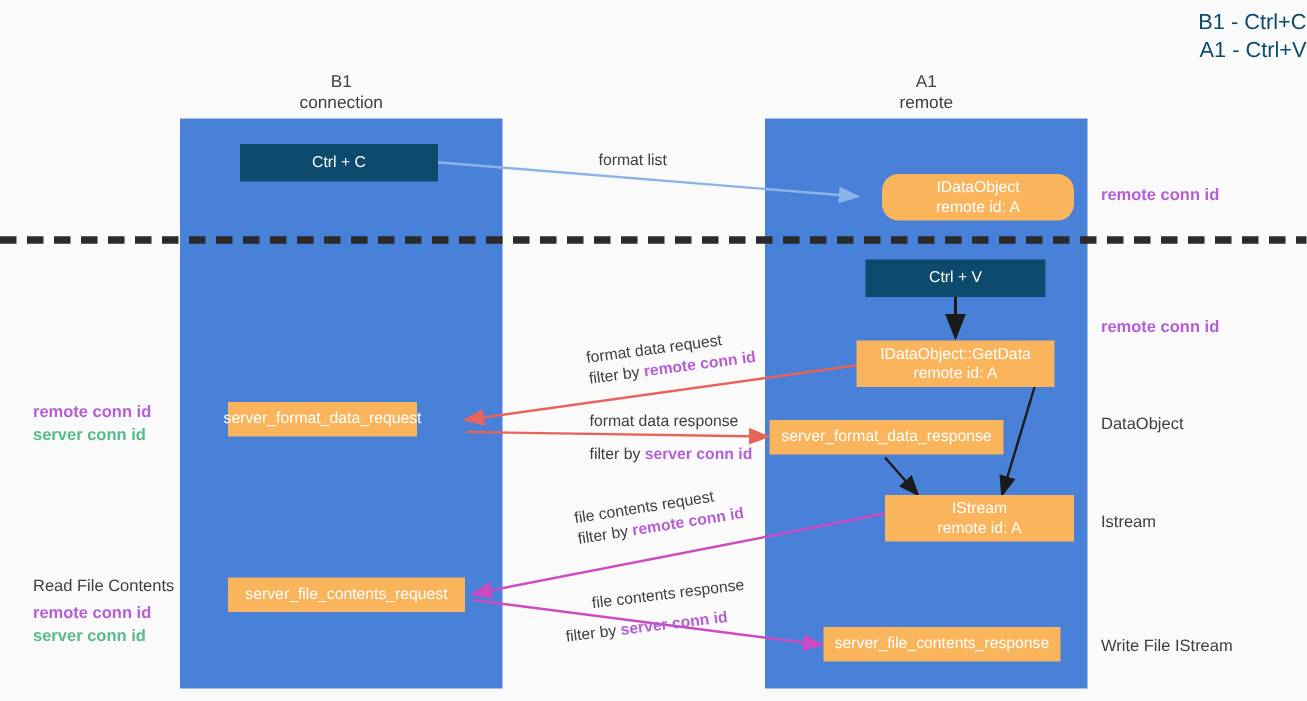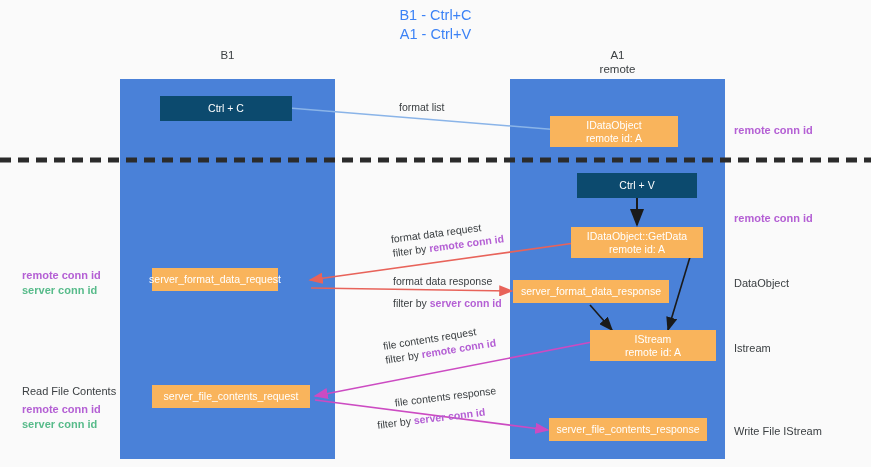--- a/index.html
+++ b/index.html
@@ -2,21 +2,21 @@
 <html><head>
 <meta charset="utf-8">
 <style>
   html,body{margin:0;padding:0;background:#fafafa;}
   body{width:871px;height:467px;position:relative;overflow:hidden;
        font-family:"Liberation Sans","DejaVu Sans",sans-serif;color:#3c4043;}
   #canvas{position:absolute;inset:0;}
   .abs{position:absolute;}
   svg.layer{position:absolute;left:0;top:0;width:871px;height:467px;overflow:visible;}
   
-  .title{left:0;top:6px;width:871px;text-align:center;font-size:14.5px;line-height:19px;color:#3b82f6;}
+  .title{left:0;top:6px;width:871px;text-align:right;font-size:14.5px;line-height:19px;color:#0c4a6e;}
   
   .colhead{text-align:center;font-size:11.5px;line-height:14px;color:#3c4043;}
   .lane-b1{left:120px;top:79px;width:215px;height:380px;background:#4a81d8;}
   .lane-a1{left:510px;top:79px;width:215px;height:380px;background:#4a81d8;}
   
   .node{box-sizing:border-box;display:flex;flex-direction:column;align-items:center;
         justify-content:center;color:#ffffff;font-size:10.5px;line-height:13px;text-align:center;}
   .node.green{background:#0c4a6e;}
   .node.orange{background:#f9b košt;}
   .node.orange{background:#f9b45c;}
@@ -34,20 +34,21 @@
 
 <div id="canvas">
 
   <div class="abs title">
     <div>B1 - Ctrl+C</div>
     <div>A1 - Ctrl+V</div>
   </div>
 
   <div class="abs colhead" style="left:120px;top:48px;width:215px;">
     <div>B1</div>
+    <div>connection</div>
   </div>
   <div class="abs colhead" style="left:510px;top:48px;width:215px;">
     <div>A1</div>
     <div>remote</div>
   </div>
 
   <div class="abs lane-b1"></div>
   <div class="abs lane-a1"></div>
 
   <svg class="layer">
@@ -82,21 +83,21 @@
 
     <line x1="592" y1="342" x2="315" y2="396" stroke="#cc4bc2" stroke-width="1.6" marker-end="url(#ar-mag)"></line>
 
     <line x1="315" y1="400" x2="548" y2="430" stroke="#cc4bc2" stroke-width="1.6" marker-end="url(#ar-mag)"></line>
   </svg>
 
   <div class="abs node green" style="left:160px;top:96px;width:132px;height:25px;">
     <span>Ctrl + C</span>
   </div>
 
-  <div class="abs node orange" style="left:550px;top:116px;width:128px;height:31px;">
+  <div class="abs node orange" style="left:588px;top:116px;width:128px;height:31px;border-radius:11px;">
     <span>IDataObject</span>
     <span>remote id: A</span>
   </div>
 
   <div class="abs node green" style="left:577px;top:173px;width:120px;height:25px;">
     <span>Ctrl + V</span>
   </div>
 
   <div class="abs node orange" style="left:571px;top:227px;width:132px;height:31px;">
     <span>IDataObject::GetData</span>

